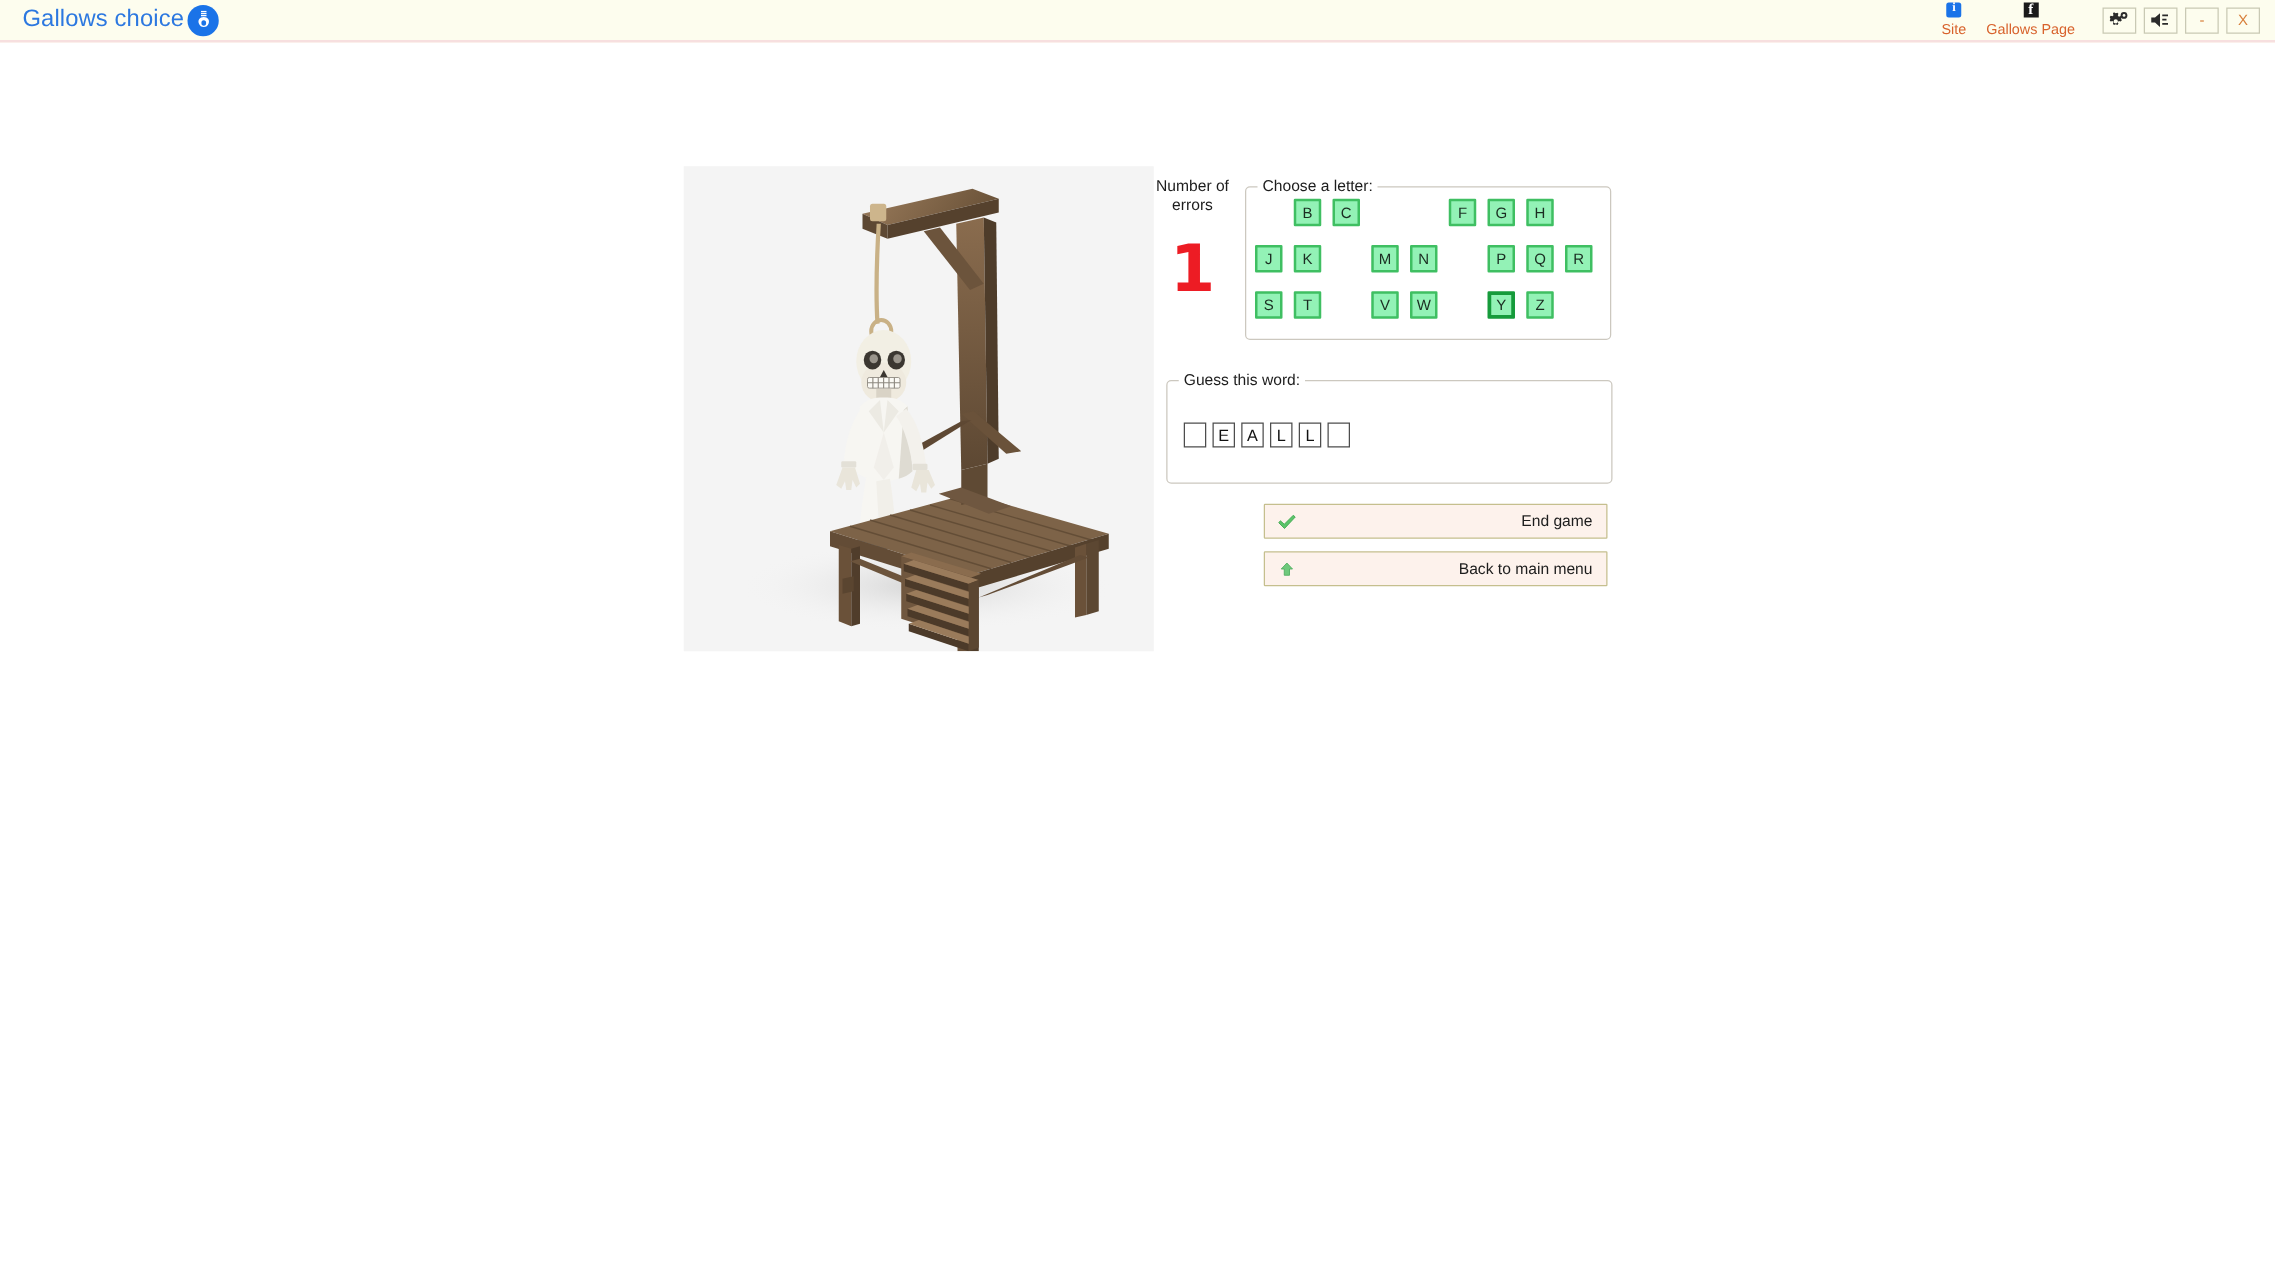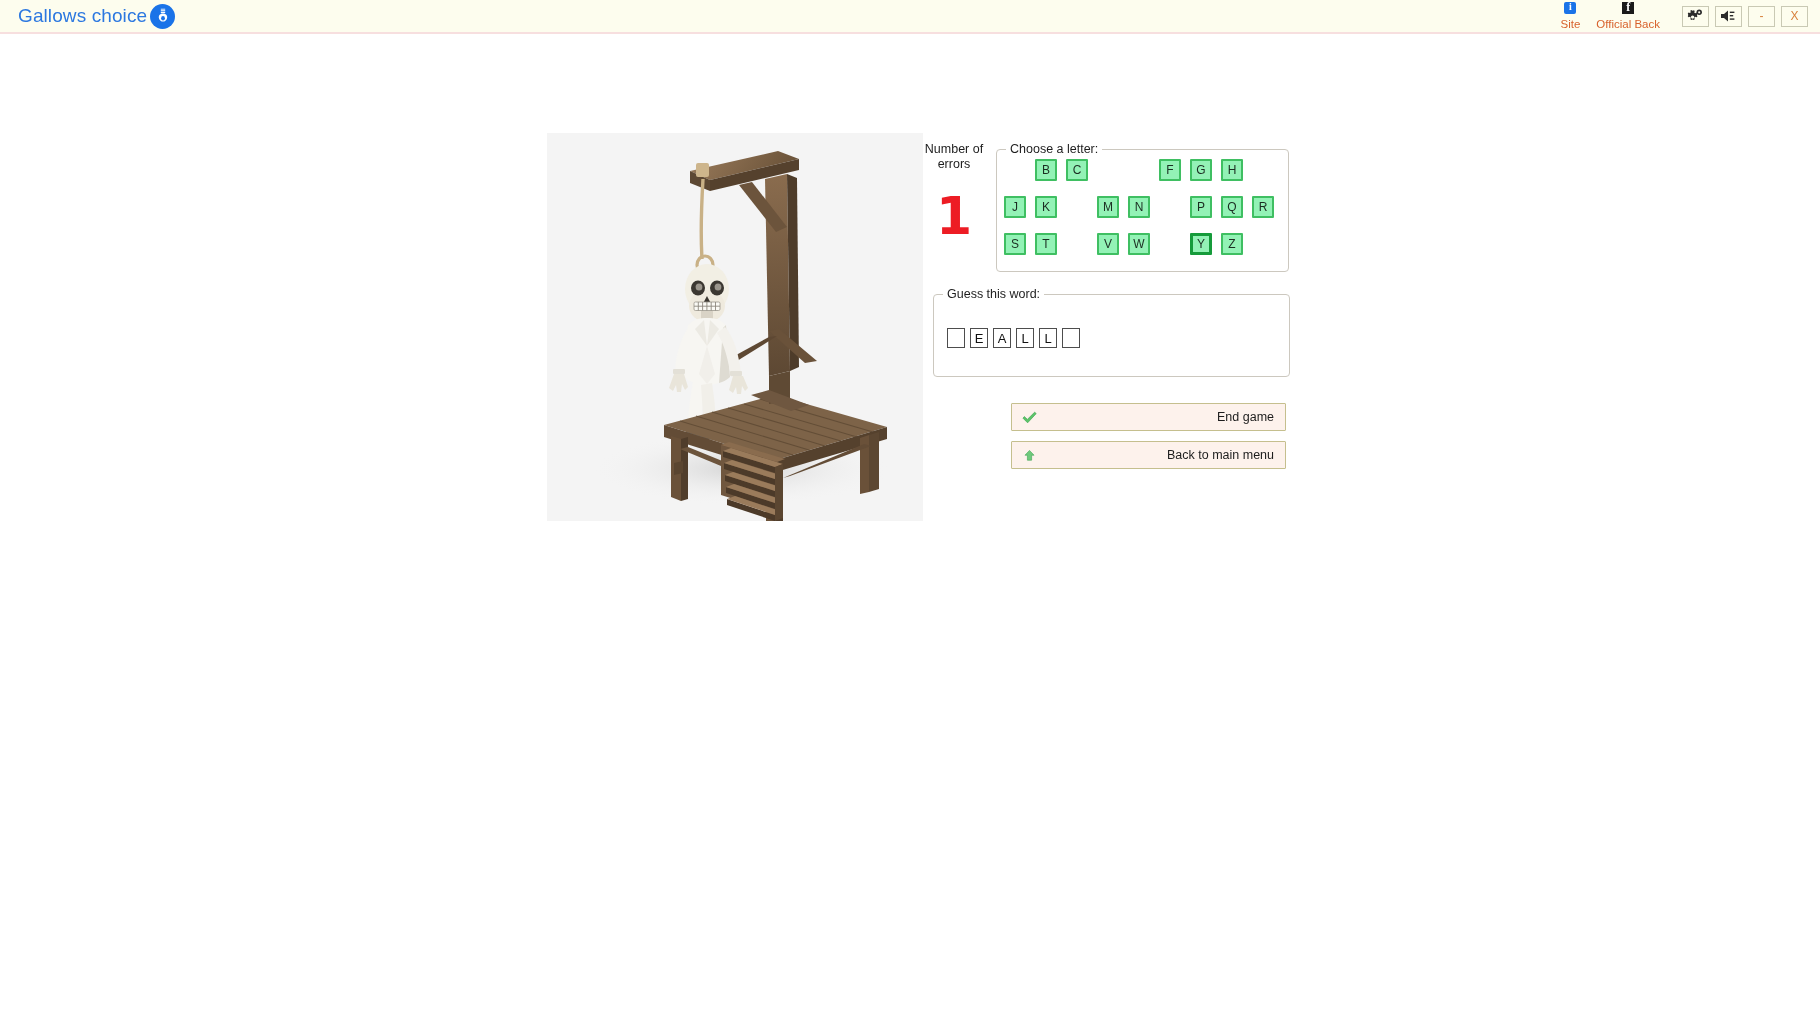--- a/index.html
+++ b/index.html
@@ -218,21 +218,21 @@
   .letter-btn.focused {
     border: 3px solid #169b3b;
   }
   .letter-slot-empty {
     width: 22px;
     height: 22px;
   }
 
   #word-panel {
     left: 905px;
-    top: 260px;
+    top: 270px;
     width: 357px;
     height: 83px;
   }
   #word-slots {
     position: absolute;
     left: 13px;
     top: 33px;
     display: flex;
     gap: 5px;
   }
@@ -301,21 +301,21 @@
 
   <div id="header-right">
 
     <a class="hdr-link">
       <span class="ico-info"></span>
       <span class="lbl">Site</span>
     </a>
 
     <a class="hdr-link">
       <span class="ico-fb"></span>
-      <span class="lbl">Official Back</span>
+      <span class="lbl">Gallows Page</span>
     </a>
 
     <button class="win-btn">
       <svg width="17" height="15" viewBox="0 0 17 15">
         <g fill="#2b2b2b">
           <path d="M6.6 4.6 l1.5 -0.55 l0.85 1.0 l-0.5 1.45 l0.95 0.95 l1.45 -0.5 l1.0 0.85 l-0.55 1.5 l0.55 1.5 l-1.0 0.85 l-1.45 -0.5 l-0.95 0.95 l0.5 1.45 l-0.85 1.0 l-1.5 -0.55 l-1.5 0.55 l-0.85 -1.0 l0.5 -1.45 l-0.95 -0.95 l-1.45 0.5 l-0.85 -1.0 l0.55 -1.5 l-0.55 -1.5 l0.85 -1.0 l1.45 0.5 l0.95 -0.95 l-0.5 -1.45 l0.85 -1.0 Z" transform="translate(-0.6,-2.6) scale(0.93)"></path>
         </g>
         <circle cx="5.6" cy="8.1" r="1.7" fill="#fdfdee"></circle>
         <circle cx="12.2" cy="3.3" r="2.7" fill="#2b2b2b"></circle>
         <circle cx="12.2" cy="3.3" r="1.1" fill="#fdfdee"></circle>

